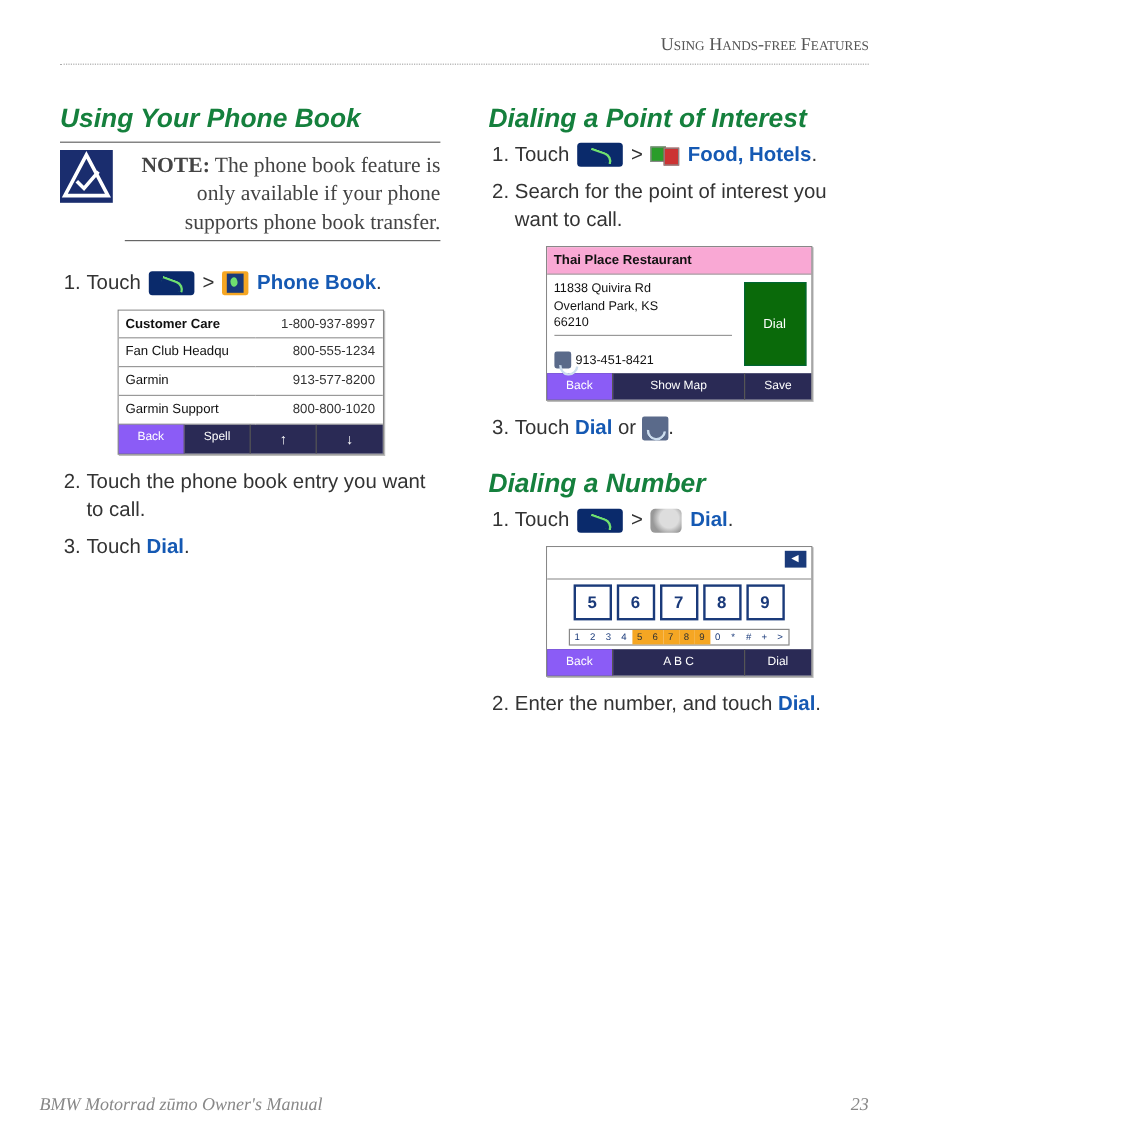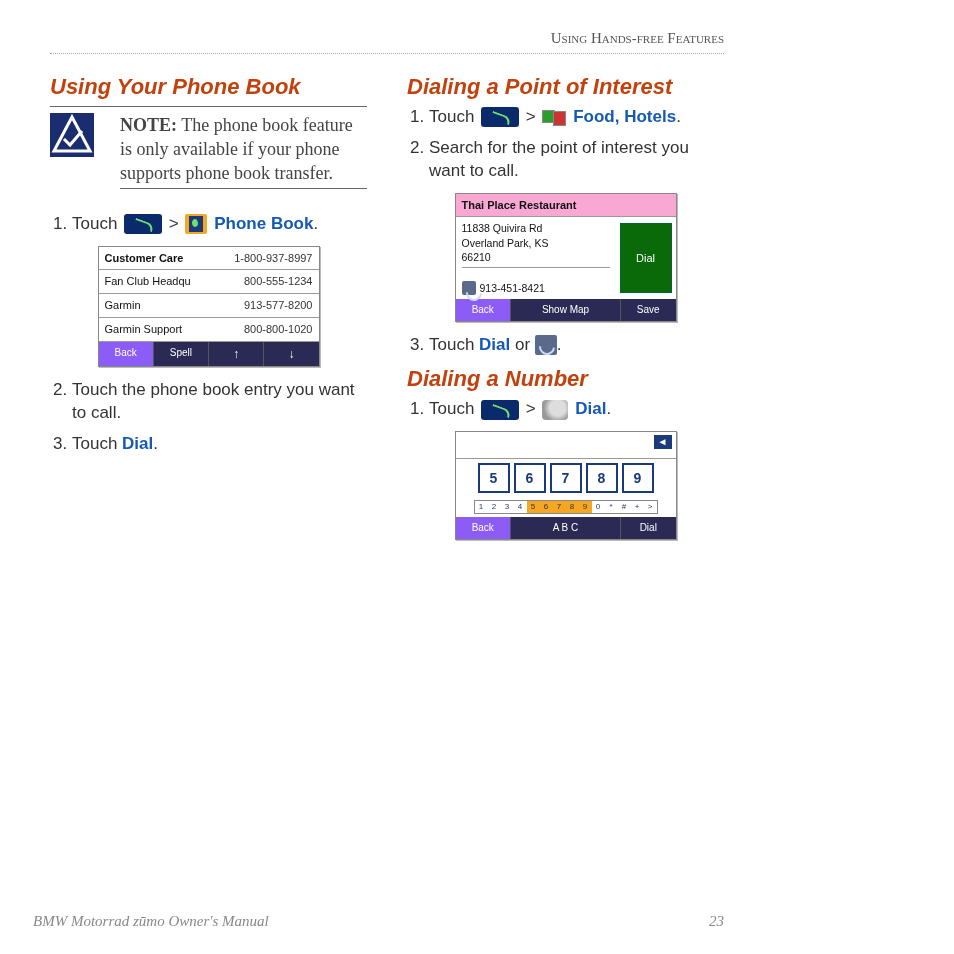--- a/index.html
+++ b/index.html
@@ -33,33 +33,34 @@
     flex: 1;
     font-size: 18px;
     line-height: 1.35;
     color: #444;
   }
   h2.sect {
     font-family: Arial, Helvetica, sans-serif;
     font-weight: bold;
     font-style: italic;
     font-size: 22px;
-    margin: 8px 0 4px 0;
-    color: #c2410c;
+    margin: 20px 0 4px 0;
+    color: #15803d;
   }
   .hr {
     border: none;
     border-top: 1px solid #666;
     margin: 0 0 6px 0;
   }
   .note-block {
     display: flex;
     align-items: flex-start;
-    gap: 26px;
+    gap: 10px;
     margin-bottom: 24px;
+    text-align: right;
   }
   .note-icon {
     width: 44px;
     height: 44px;
     flex-shrink: 0;
     background: #1a2d6e;
     position: relative;
   }
   .note-icon svg { width: 100%; height: 100%; }
   .note-text {
@@ -325,20 +326,25 @@
           <span>&gt;</span>
         </div>
       </div>
       <div class="shot-btn-row">
         <div class="shot-btn purple">Back</div>
         <div class="shot-btn" style="flex:2">A B C</div>
         <div class="shot-btn">Dial</div>
       </div>
     </div>
 
+    <ol start="2">
+      <li>
+        <span>Enter the number, and touch </span><span class="link">Dial</span><span>.</span>
+      </li>
+    </ol>
   </div>
 </div>
 
 <div class="footer">
   <span>BMW Motorrad zūmo Owner's Manual</span>
   <span>23</span>
 </div>
 
 </div>
 

